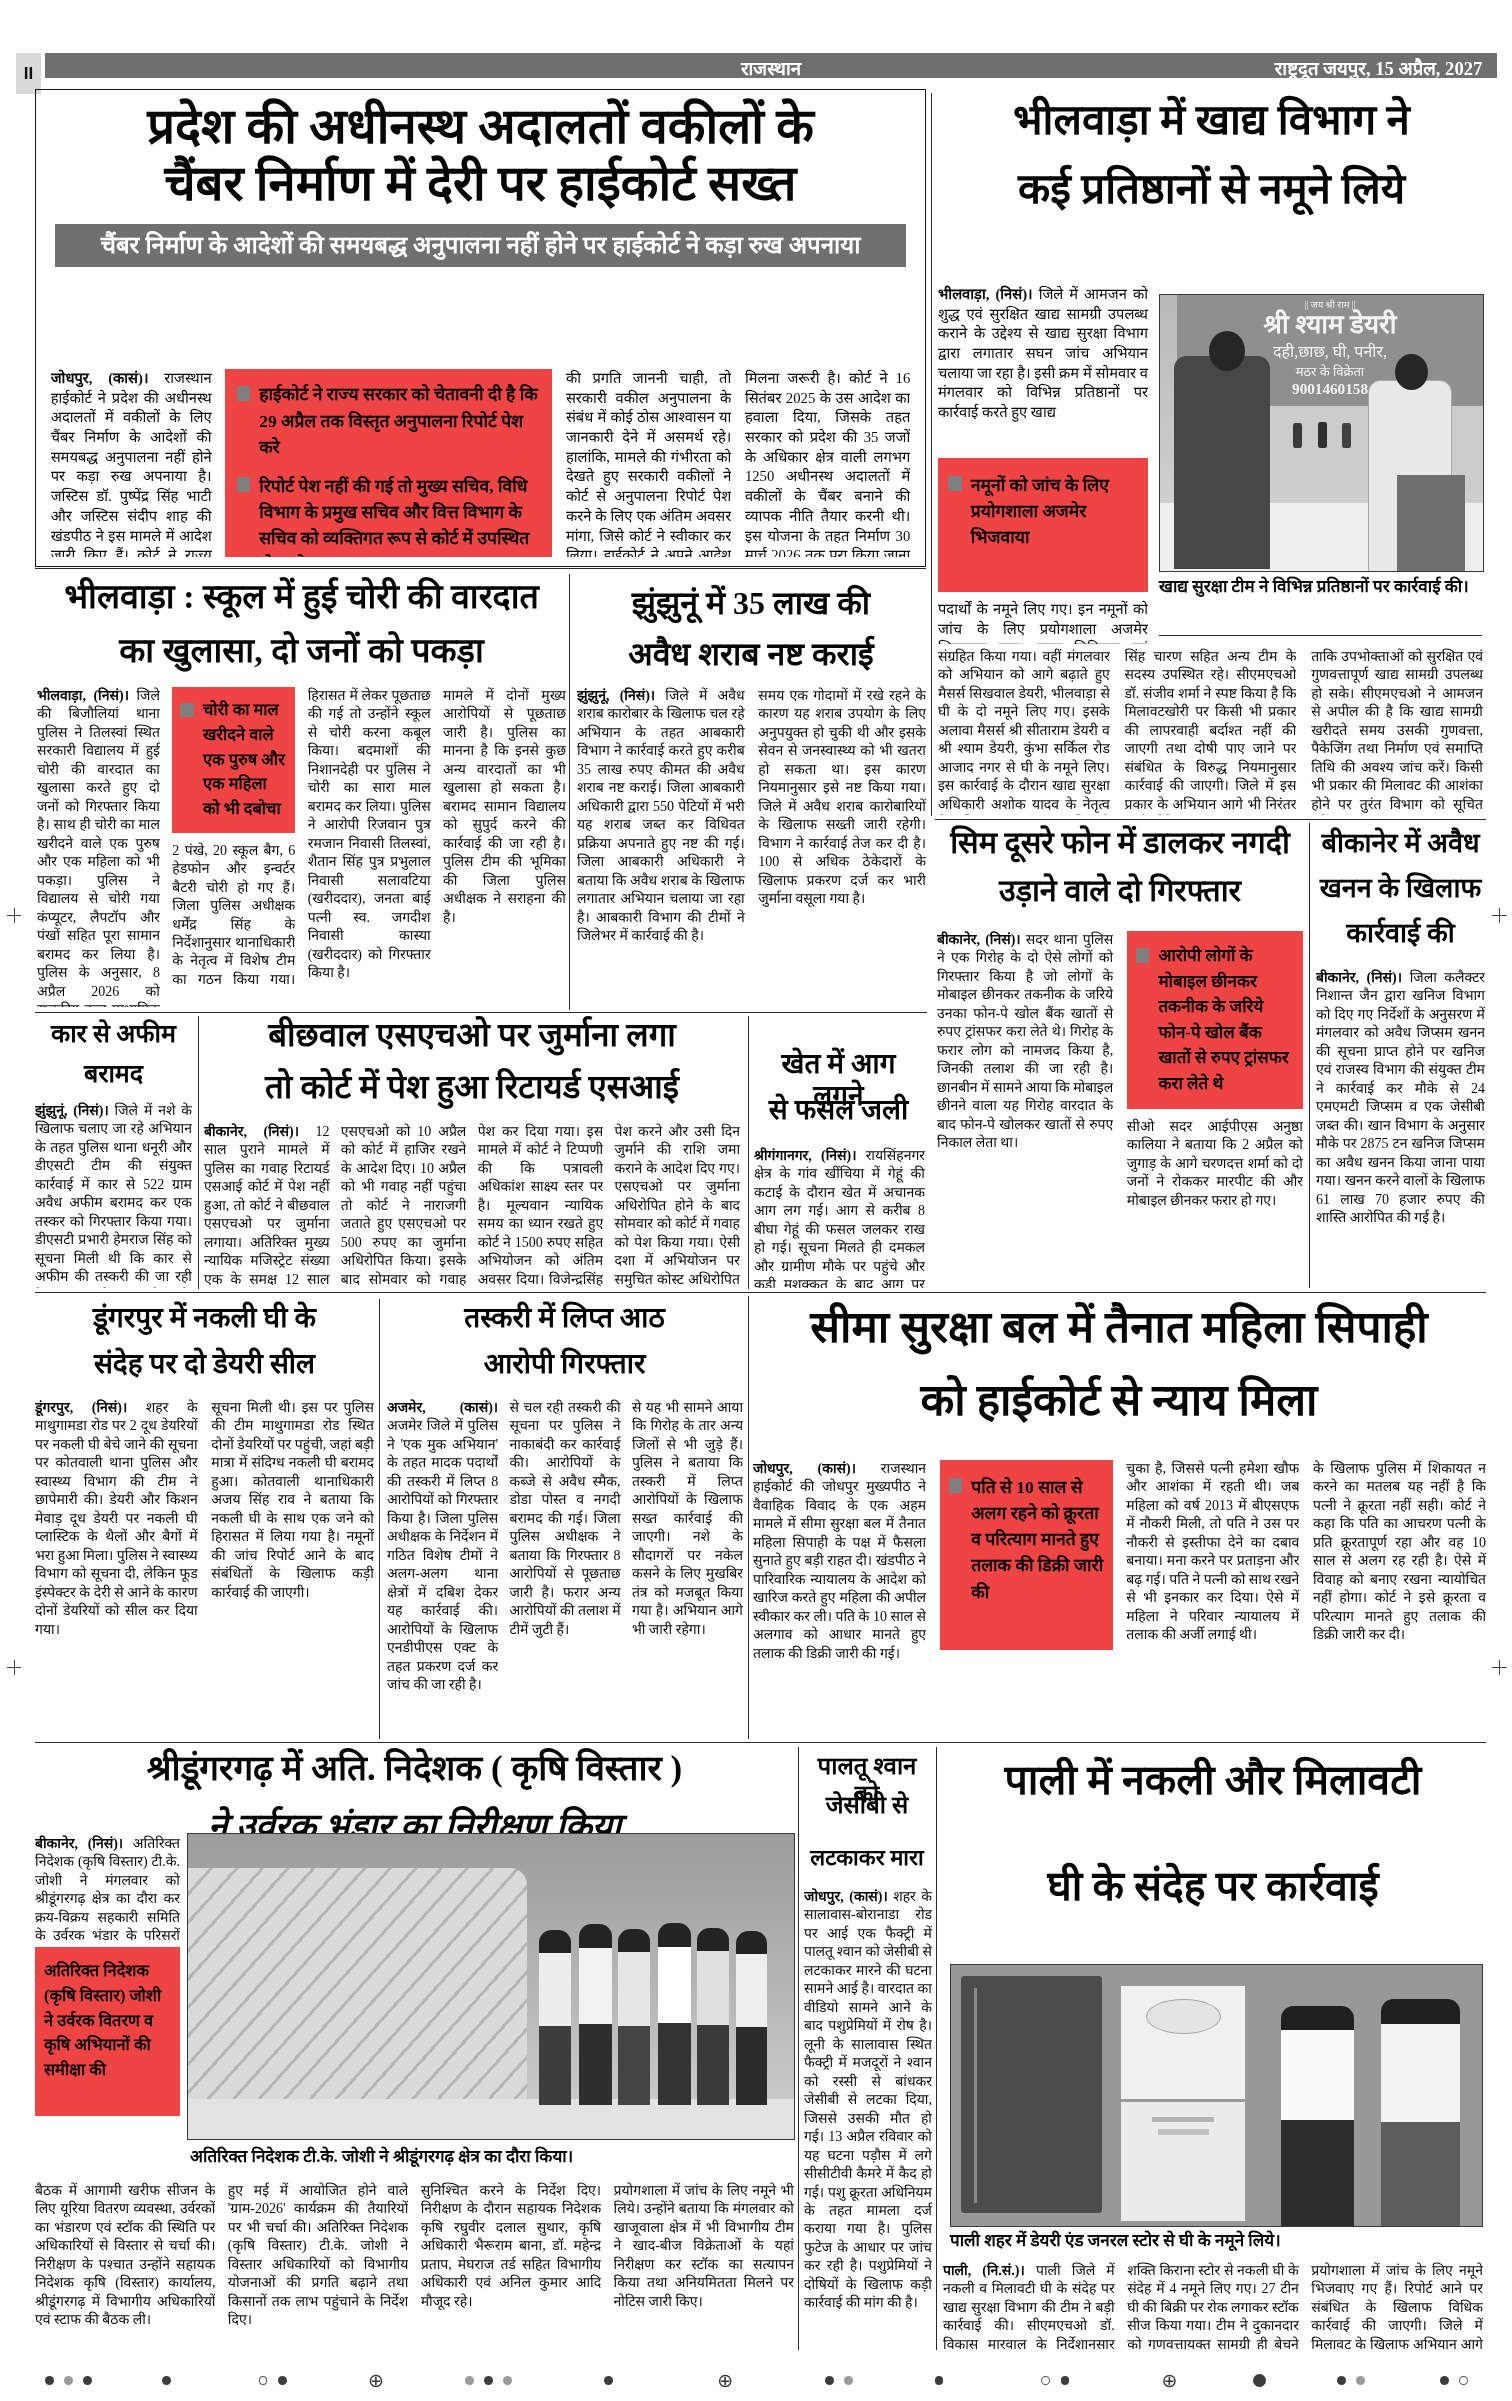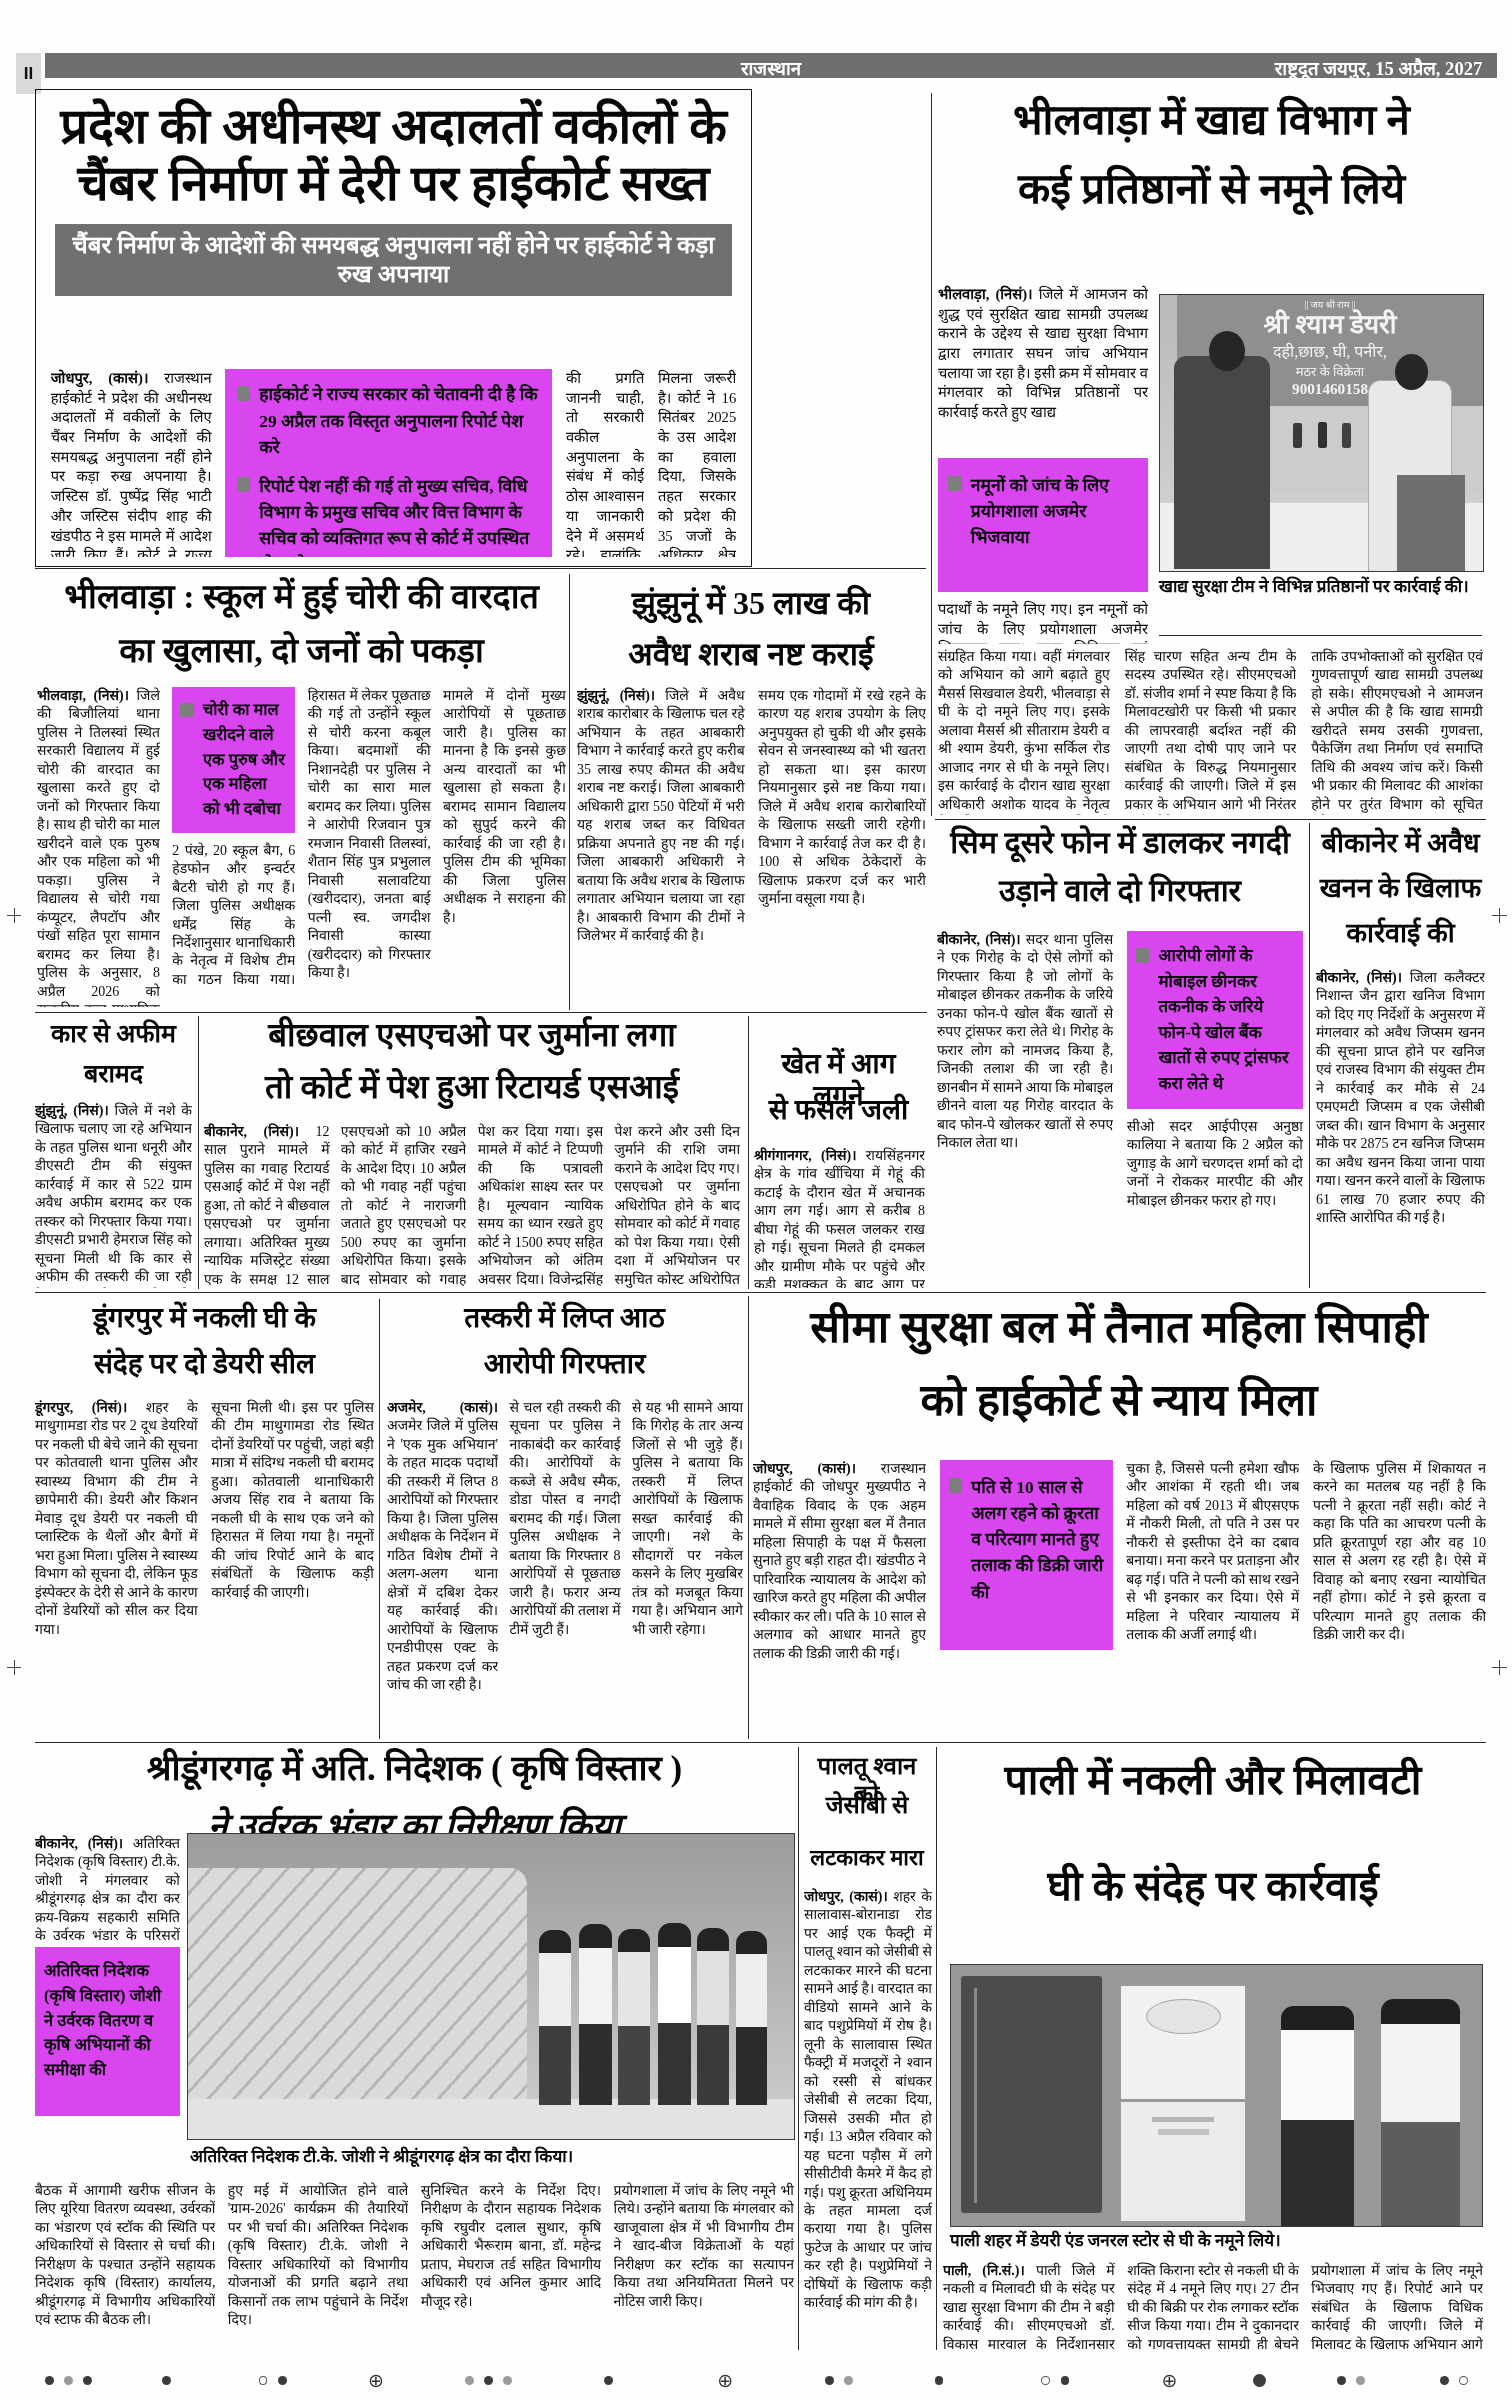--- a/index.html
+++ b/index.html
@@ -5,21 +5,21 @@
   html,body{margin:0;padding:0;background:#ffffff;}
   body{font-family:"Liberation Serif","DejaVu Serif",serif;color:#0a0a0a;}
   .page{position:relative;width:1512px;height:2401px;background:#fefefe;overflow:hidden;}
   .abs{position:absolute;}
   .hl{font-weight:700;text-align:center;line-height:1.16;color:#060606;}
   .body-t{font-size:14.7px;line-height:1.34;text-align:justify;overflow:hidden;}
   .body-s{font-size:14px;line-height:1.32;text-align:justify;overflow:hidden;}
   .dl{font-weight:700;}
   .cols{display:flex;overflow:hidden;}
   .col{flex:1 1 0;overflow:hidden;}
-  .gb{background:#d946ef;display:flex;gap:9px;padding:13.6px 10.2px;box-sizing:border-box;}
+  .gb{background:#ef4444;display:flex;gap:9px;padding:13.6px 10.2px;box-sizing:border-box;}
   .gb .sq{width:13.6px;height:14.7px;background:#7e7e7e;flex:none;margin-top:4.5px;}
   .gb .qt{font-weight:700;font-size:17.5px;line-height:1.5;text-align:left;}
   .cap{font-weight:700;font-size:17px;line-height:1.3;}
   .vr{position:absolute;width:1.1px;background:#2a2a2a;}
   .hr{position:absolute;height:1.1px;background:#2a2a2a;}
   .headbar{position:absolute;left:45px;top:53px;width:1452px;height:25px;background:#6f6f6f;color:#fff;}
   .pagenum{position:absolute;left:16px;top:53px;width:25px;height:41px;background:#d9d9d9;color:#111;
            display:flex;align-items:center;justify-content:center;font-size:17px;font-weight:700;font-family:"Liberation Sans",sans-serif;}
   .section-name{position:absolute;left:0;right:0;top:2.3px;text-align:center;font-size:18.6px;font-weight:700;}
   .masthead{position:absolute;right:14.7px;top:2.3px;font-size:18.6px;font-weight:700;}
@@ -37,21 +37,21 @@
 <body>
 
 <div class="page">
 
   <div class="pagenum">II</div>
   <div class="headbar">
     <div class="section-name">राजस्थान</div>
     <div class="masthead">राष्ट्रदूत जयपुर, 15 अप्रैल, 2027</div>
   </div>
 
-  <section class="abs" style="left:35px;top:89px;width:717px;height:478px;border:1.7px solid #151515;box-sizing:border-box;">
+  <section class="abs" style="left:35px;top:89px;width:891px;height:478px;border:1.7px solid #151515;box-sizing:border-box;">
     <div class="hl" style="font-size:49px;margin-top:9px;">प्रदेश की अधीनस्थ अदालतों वकीलों के</div>
     <div class="hl" style="font-size:49px;">चैंबर निर्माण में देरी पर हाईकोर्ट सख्त</div>
     <div style="margin:11.3px 19px 0;background:#707070;color:#fff;font-size:24px;font-weight:700;text-align:center;padding:7.3px 4.5px;line-height:1.2;">चैंबर निर्माण के आदेशों की समयबद्ध अनुपालना नहीं होने पर हाईकोर्ट ने कड़ा रुख अपनाया</div>
     <div class="abs cols" style="left:14.7px;right:14.7px;top:279px;bottom:9px;gap:13.6px;">
       <div class="col body-t" style="flex:0 0 161px;">
         <span class="dl">जोधपुर, (कासं)।</span>
         <span>राजस्थान हाईकोर्ट ने प्रदेश की अधीनस्थ अदालतों में वकीलों के लिए चैंबर निर्माण के आदेशों की समयबद्ध अनुपालना नहीं होने पर कड़ा रुख अपनाया है। जस्टिस डॉ. पुष्पेंद्र सिंह भाटी और जस्टिस संदीप शाह की खंडपीठ ने इस मामले में आदेश जारी किए हैं। कोर्ट ने राज्य सरकार को चेतावनी दी है कि यदि 29 अप्रैल तक विस्तृत अनुपालना रिपोर्ट पेश नहीं की गई, तो राजस्थान के मुख्य सचिव, विधि</span>
       </div>
       <div style="flex:0 0 327px;overflow:hidden;">
         <div class="gb" style="padding:12.4px 11.3px;">

